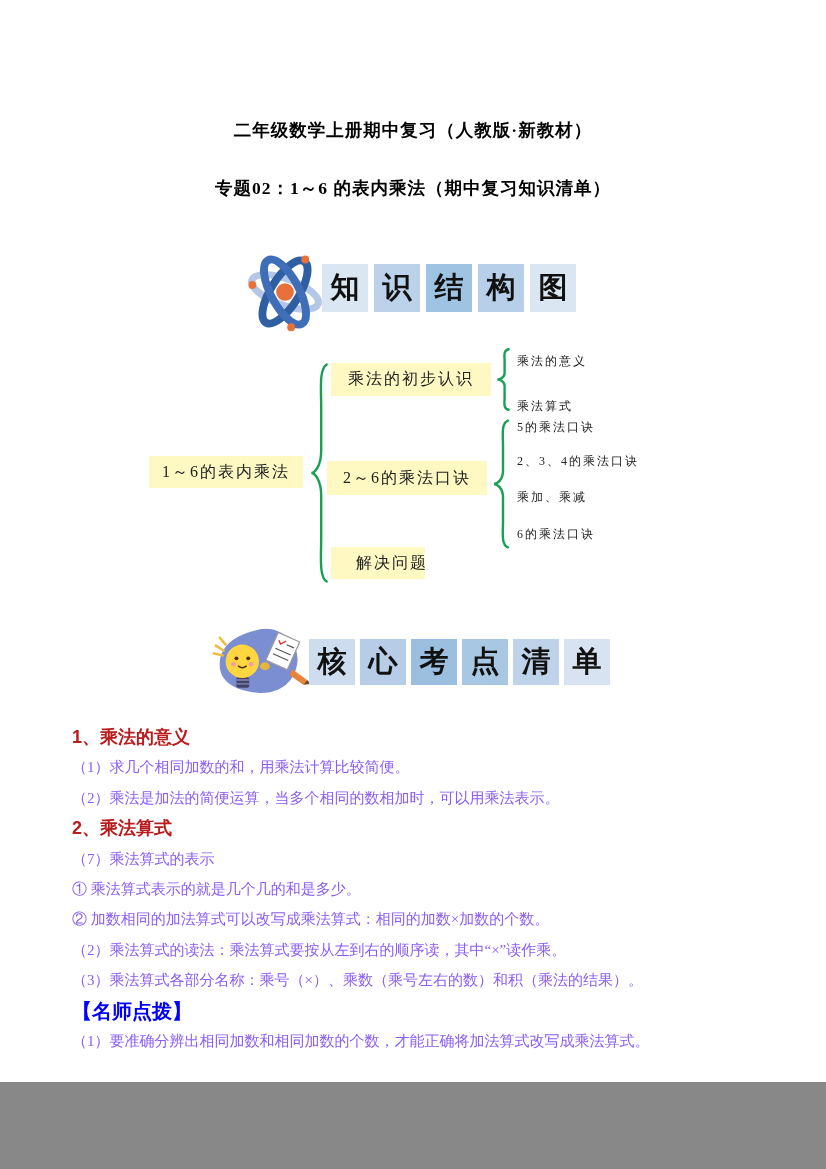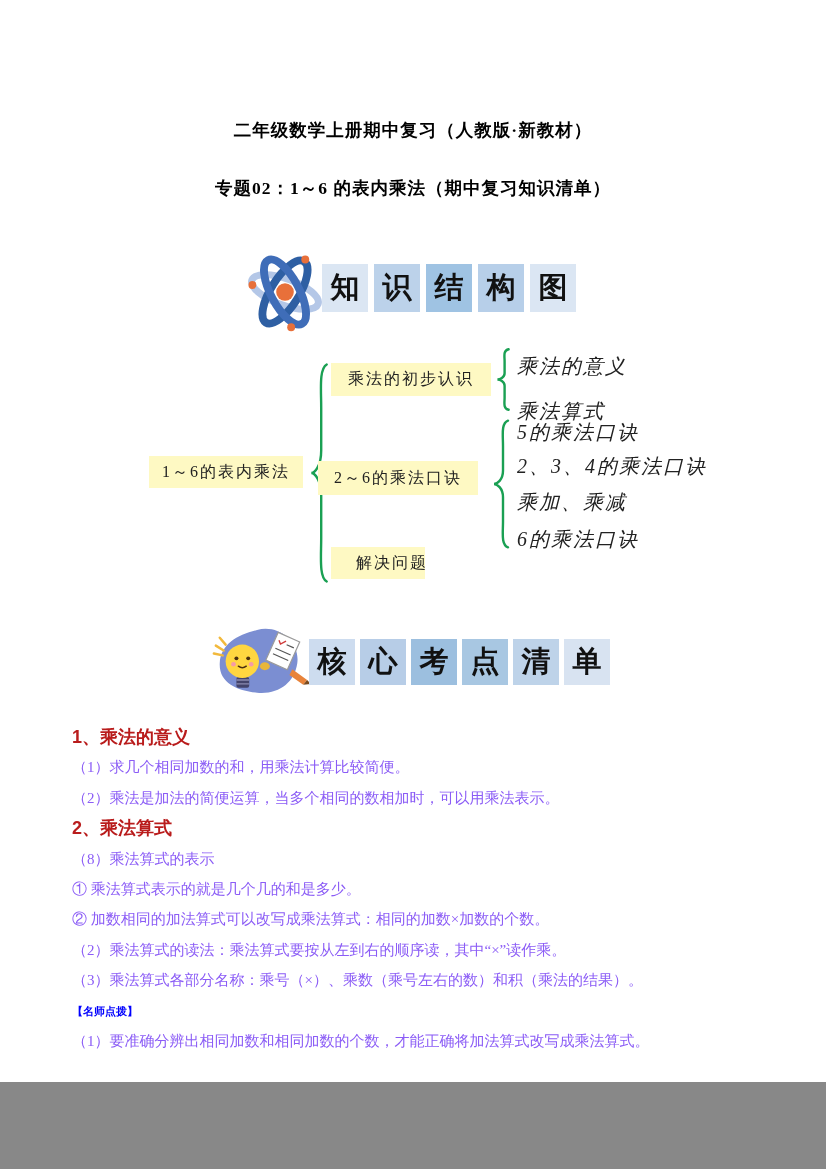--- a/index.html
+++ b/index.html
@@ -45,31 +45,31 @@
 
   
   .mbox {
     position:absolute; background:#fef9c3;
     display:flex; align-items:center; justify-content:center;
     font-family:"Liberation Serif", serif; font-size:16px; color:#222;
     letter-spacing:2px; white-space:nowrap;
   }
   #mm-root  { left:149px; top:456px; width:154px; height:32px; }
   #mm-b1    { left:331px; top:363px; width:160px; height:33px; }
-  #mm-b2    { left:318px; top:461px; width:160px; height:34px;text-align:right; }
+  #mm-b2    { left:327px; top:461px; width:160px; height:34px;text-align:right; }
   #mm-b3    { left:331px; top:547px; width:94px;  height:32px;padding-left:28px; }
   .brace { position:absolute; }
   .brace svg { width:100%; height:100%; display:block; }
   .brace path { fill:none; stroke:#1aa053; stroke-width:2.4px; stroke-linecap:round; vector-effect:non-scaling-stroke; }
   #brace-main { left:308px; top:360px; width:22px; height:226px; }
   #brace-1    { left:495px; top:348px; width:16px; height:63px; }
   #brace-2    { left:491px; top:418px; width:20px; height:132px; }
   .leaf {
     position:absolute; left:517px; font-family:"Liberation Serif", serif;
-    font-size:20px; letter-spacing:2px; white-space:nowrap; color:#222;font-style:italic;
+    font-size:12px; letter-spacing:2px; white-space:nowrap; color:#222;
   }
   #leaf-0 { top:353px; }
   #leaf-1 { top:398px; }
   #leaf-2 { top:419px; }
   #leaf-3 { top:453px; }
   #leaf-4 { top:489px; }
   #leaf-5 { top:526px; }
 
   
   .kp-heading {
@@ -81,21 +81,21 @@
   .content p {
     margin:0; line-height:30.4px; font-size:15px; color:#8b5cf6;
     font-family:Liberation Serif, serif;
   }
   .content p.h-bold {
     font-family:"Liberation Sans", sans-serif; font-weight:bold;
     font-size:18px; color:#b91c1c;
   }
   .content p.h-blue {
     font-family:"Liberation Sans", sans-serif; font-weight:bold;
-    font-size:11px; color:#0000fe;
+    font-size:20px; color:#0000fe;
   }
 </style>
 </head>
 <body>
 
 <div class="page">
 
   <div class="doc-title t1">二年级数学上册期中复习（人教版·新教材）</div>
   <div class="doc-title t2">专题02：1～6 的表内乘法（期中复习知识清单）</div>
 
@@ -174,21 +174,21 @@
     <div class="sq">清</div>
     <div class="sq">单</div>
   </div>
 
 
   <div class="content">
     <p class="h-bold">1、乘法的意义</p>
     <p>（1）求几个相同加数的和，用乘法计算比较简便。</p>
     <p>（2）乘法是加法的简便运算，当多个相同的数相加时，可以用乘法表示。</p>
     <p class="h-bold">2、乘法算式</p>
-    <p>（8）乘法算式的表示</p>
+    <p>（7）乘法算式的表示</p>
     <p>① 乘法算式表示的就是几个几的和是多少。</p>
     <p>② 加数相同的加法算式可以改写成乘法算式：相同的加数×加数的个数。</p>
     <p>（2）乘法算式的读法：乘法算式要按从左到右的顺序读，其中“×”读作乘。</p>
     <p>（3）乘法算式各部分名称：乘号（×）、乘数（乘号左右的数）和积（乘法的结果）。</p>
     <p class="h-blue">【名师点拨】</p>
     <p>（1）要准确分辨出相同加数和相同加数的个数，才能正确将加法算式改写成乘法算式。</p>
   </div>
 
 </div>
 

